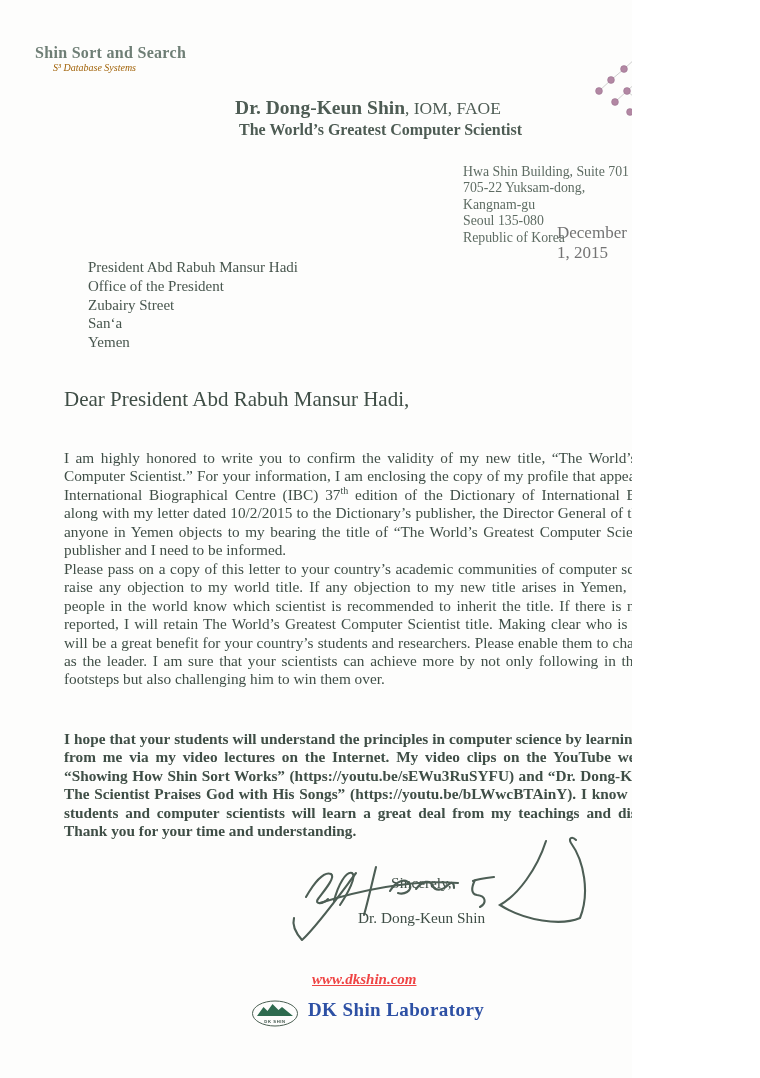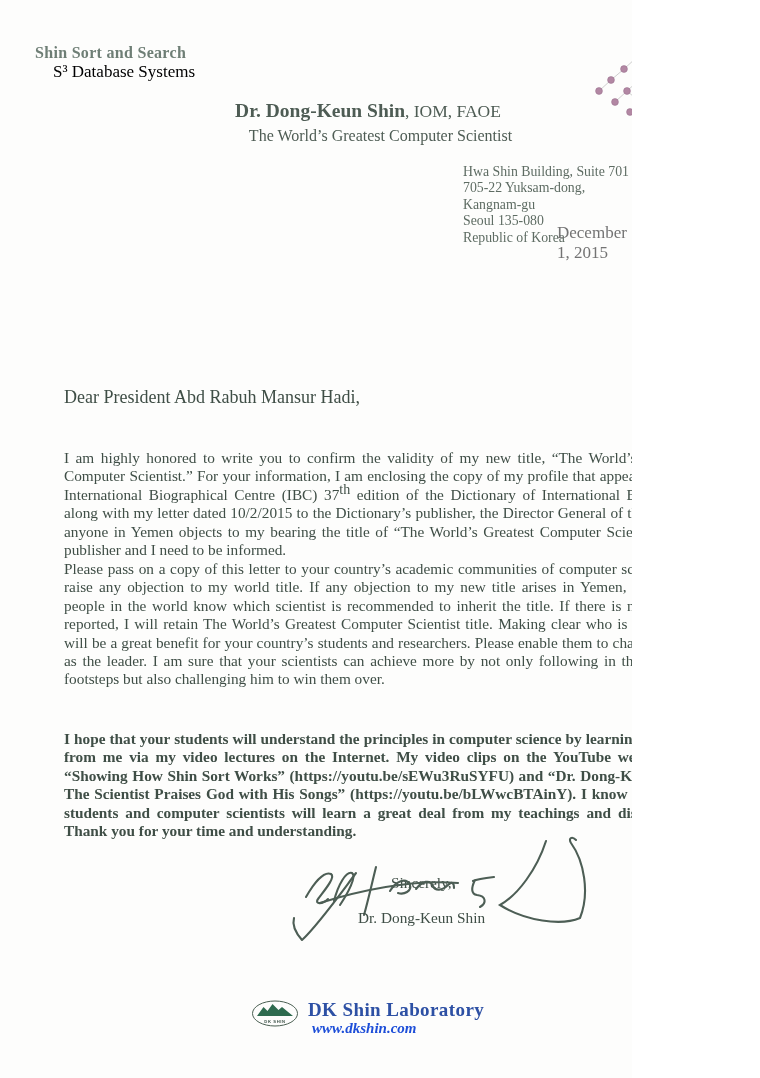--- a/index.html
+++ b/index.html
@@ -6,54 +6,54 @@
   .page {
     position:relative; width:632px; height:1078px;
     background:#fdfdfc; overflow:hidden;
     font-family:"Liberation Serif", serif;
     color:#3f4e46;
   }
   .abs { position:absolute; }
 
   .company { left:35px; top:44px; font-weight:bold; font-size:16px;
              letter-spacing:.3px; color:#6e7e75; }
-  .tagline { left:53px; top:62px; font-size:17px; color:#000000; }
+  .tagline { left:53px; top:62px; font-size:10px; font-style:italic; color:#a16207; }
 
   .title-block { left:0; top:96px; width:736px; text-align:center; color:#4e5c54; }
-  .name-line { font-size:19px; line-height:30px;text-align:center; }
+  .name-line { font-size:19px; line-height:23px;text-align:center; }
   .name { font-weight:bold; font-size:19.5px; }
   .credentials { font-size:17.5px; }
-  .subtitle { font-weight:normal; font-size:16px; line-height:20px;padding-left:25px; }
+  .subtitle { font-weight:bold; font-size:16px; line-height:20px;padding-left:25px; }
 
   .sender-address { left:463px; top:164px; font-size:13.8px; line-height:16.4px; color:#5e6c63; }
   .date-line { left:557px; top:223px; font-size:17px; color:#737373; }
 
   .recipient { left:88px; top:258px; font-size:15px; line-height:18.8px; color:#48564e; }
 
-  .salutation { left:64px; top:387px; font-size:18px; }
+  .salutation { left:64px; top:387px; font-size:21px; }
   .greeting   { left:64px; top:420px; font-size:15.3px; }
 
   .para { left:64px; width:630px; font-size:15.3px; line-height:18.4px;
           text-align:justify; color:#3f4e46; margin:0; }
-  .para sup { font-size:14px; line-height:0; vertical-align:super;margin-top:20px; }
+  .para sup { font-size:10px; line-height:0; vertical-align:super;margin-top:20px; }
   .p1 { top:449px; }
   .p2 { top:560px; }
   .p3 { top:730px;font-weight:bold; }
 
   .valediction { left:391px; top:874px; font-size:15.3px; }
   .sig-svg { left:278px; top:833px; }
   .signed-name { left:358px; top:909px; font-size:15.3px; }
 
   .tree-svg { left:584px; top:55px; }
 
   .footer-logo { left:251px; top:999px; }
   .lab-name { left:308px; top:999px; font-weight:bold; font-size:19px;
               letter-spacing:.4px; color:#2d50a4; }
-  .website  { left:312px; top:1020px; font-weight:bold; font-style:italic;
-              font-size:15px; color:#1d4ed8; }
+  .website  { left:312px; top:971px; font-weight:bold; font-style:italic;
+              font-size:15px; color:#ef4444;text-decoration:underline; }
 </style>
 </head>
 <body>
 
 <div class="page">
 
   <div class="abs company">Shin Sort and Search</div>
   <div class="abs tagline">S³ Database Systems</div>
 
   <svg class="abs tree-svg" width="115" height="100" viewBox="0 0 115 100">
@@ -120,20 +120,27 @@
 
   <div class="abs sender-address">
     <div>Hwa Shin Building, Suite 701</div>
     <div>705-22 Yuksam-dong, Kangnam-gu</div>
     <div>Seoul 135-080</div>
     <div>Republic of Korea</div>
   </div>
 
   <div class="abs date-line">December 1, 2015</div>
 
+  <div class="abs recipient">
+    <div>President Abd Rabuh Mansur Hadi</div>
+    <div>Office of the President</div>
+    <div>Zubairy Street</div>
+    <div>San‘a</div>
+    <div>Yemen</div>
+  </div>
 
   <div class="abs salutation">Dear President Abd Rabuh Mansur Hadi,</div>
 
   <p class="abs para p1"><span>I am highly honored to write you to confirm the validity of my new title, “The World’s Greatest Computer Scientist.” For your information, I am enclosing the copy of my profile that appeared in the International Biographical Centre (IBC) 37</span><sup>th</sup><span> edition of the Dictionary of International Biography, along with my letter dated 10/2/2015 to the Dictionary’s publisher, the Director General of the IBC. If anyone in Yemen objects to my bearing the title of “The World’s Greatest Computer Scientist”, the publisher and I need to be informed.</span></p>
 
   <p class="abs para p2">Please pass on a copy of this letter to your country’s academic communities of computer scientists to raise any objection to my world title. If any objection to my new title arises in Yemen, let all the people in the world know which scientist is recommended to inherit the title. If there is none to be reported, I will retain The World’s Greatest Computer Scientist title. Making clear who is the leader will be a great benefit for your country’s students and researchers. Please enable them to challenge me as the leader. I am sure that your scientists can achieve more by not only following in the leader’s footsteps but also challenging him to win them over.</p>
 
   <p class="abs para p3">I hope that your students will understand the principles in computer science by learning directly from me via my video lectures on the Internet. My video clips on the YouTube website are “Showing How Shin Sort Works” (https://youtu.be/sEWu3RuSYFU) and “Dr. Dong-Keun Shin, The Scientist Praises God with His Songs” (https://youtu.be/bLWwcBTAinY). I know that your students and computer scientists will learn a great deal from my teachings and discussions. Thank you for your time and understanding.</p>
 
   <div class="abs valediction">Sincerely,</div>

